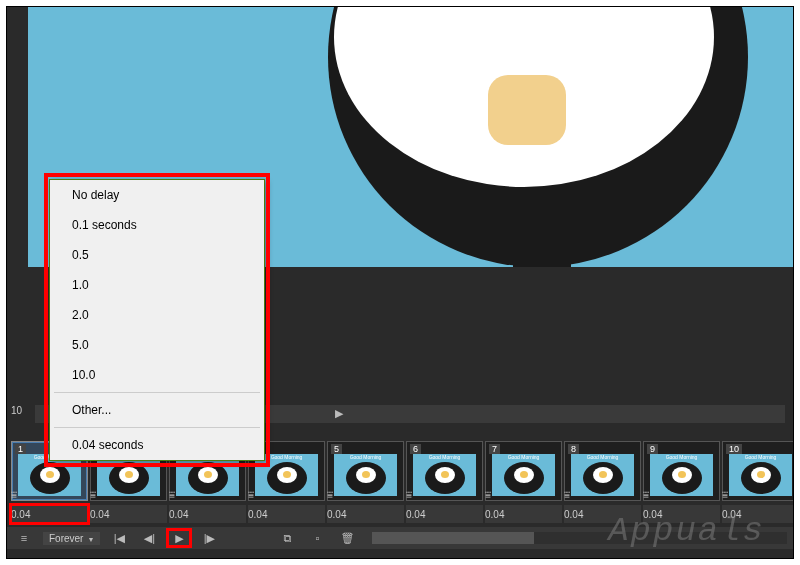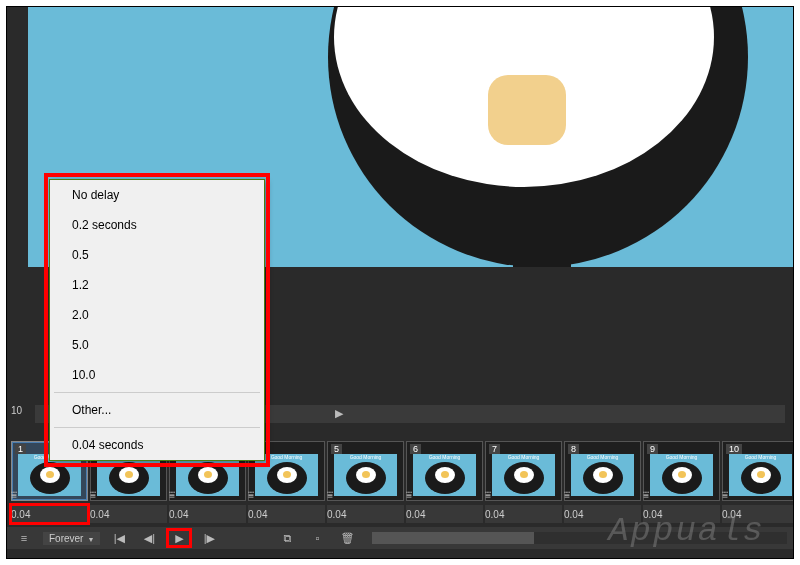--- a/index.html
+++ b/index.html
@@ -424,23 +424,23 @@
     <div class="ctrl-btn">▫</div>
     <div class="ctrl-btn">🗑</div>
     <div class="scroll-track">
       <div class="scroll-thumb"></div>
     </div>
   </div>
 
   <div class="delay-menu">
     <div class="hl-border"></div>
     <div class="item">No delay</div>
-    <div class="item">0.2 seconds</div>
+    <div class="item">0.1 seconds</div>
     <div class="item">0.5</div>
-    <div class="item">1.2</div>
+    <div class="item">1.0</div>
     <div class="item">2.0</div>
     <div class="item">5.0</div>
     <div class="item">10.0</div>
     <hr>
     <div class="item">Other...</div>
     <hr>
     <div class="item">0.04 seconds</div>
   </div>
 
   <div class="watermark">Appuals</div>

